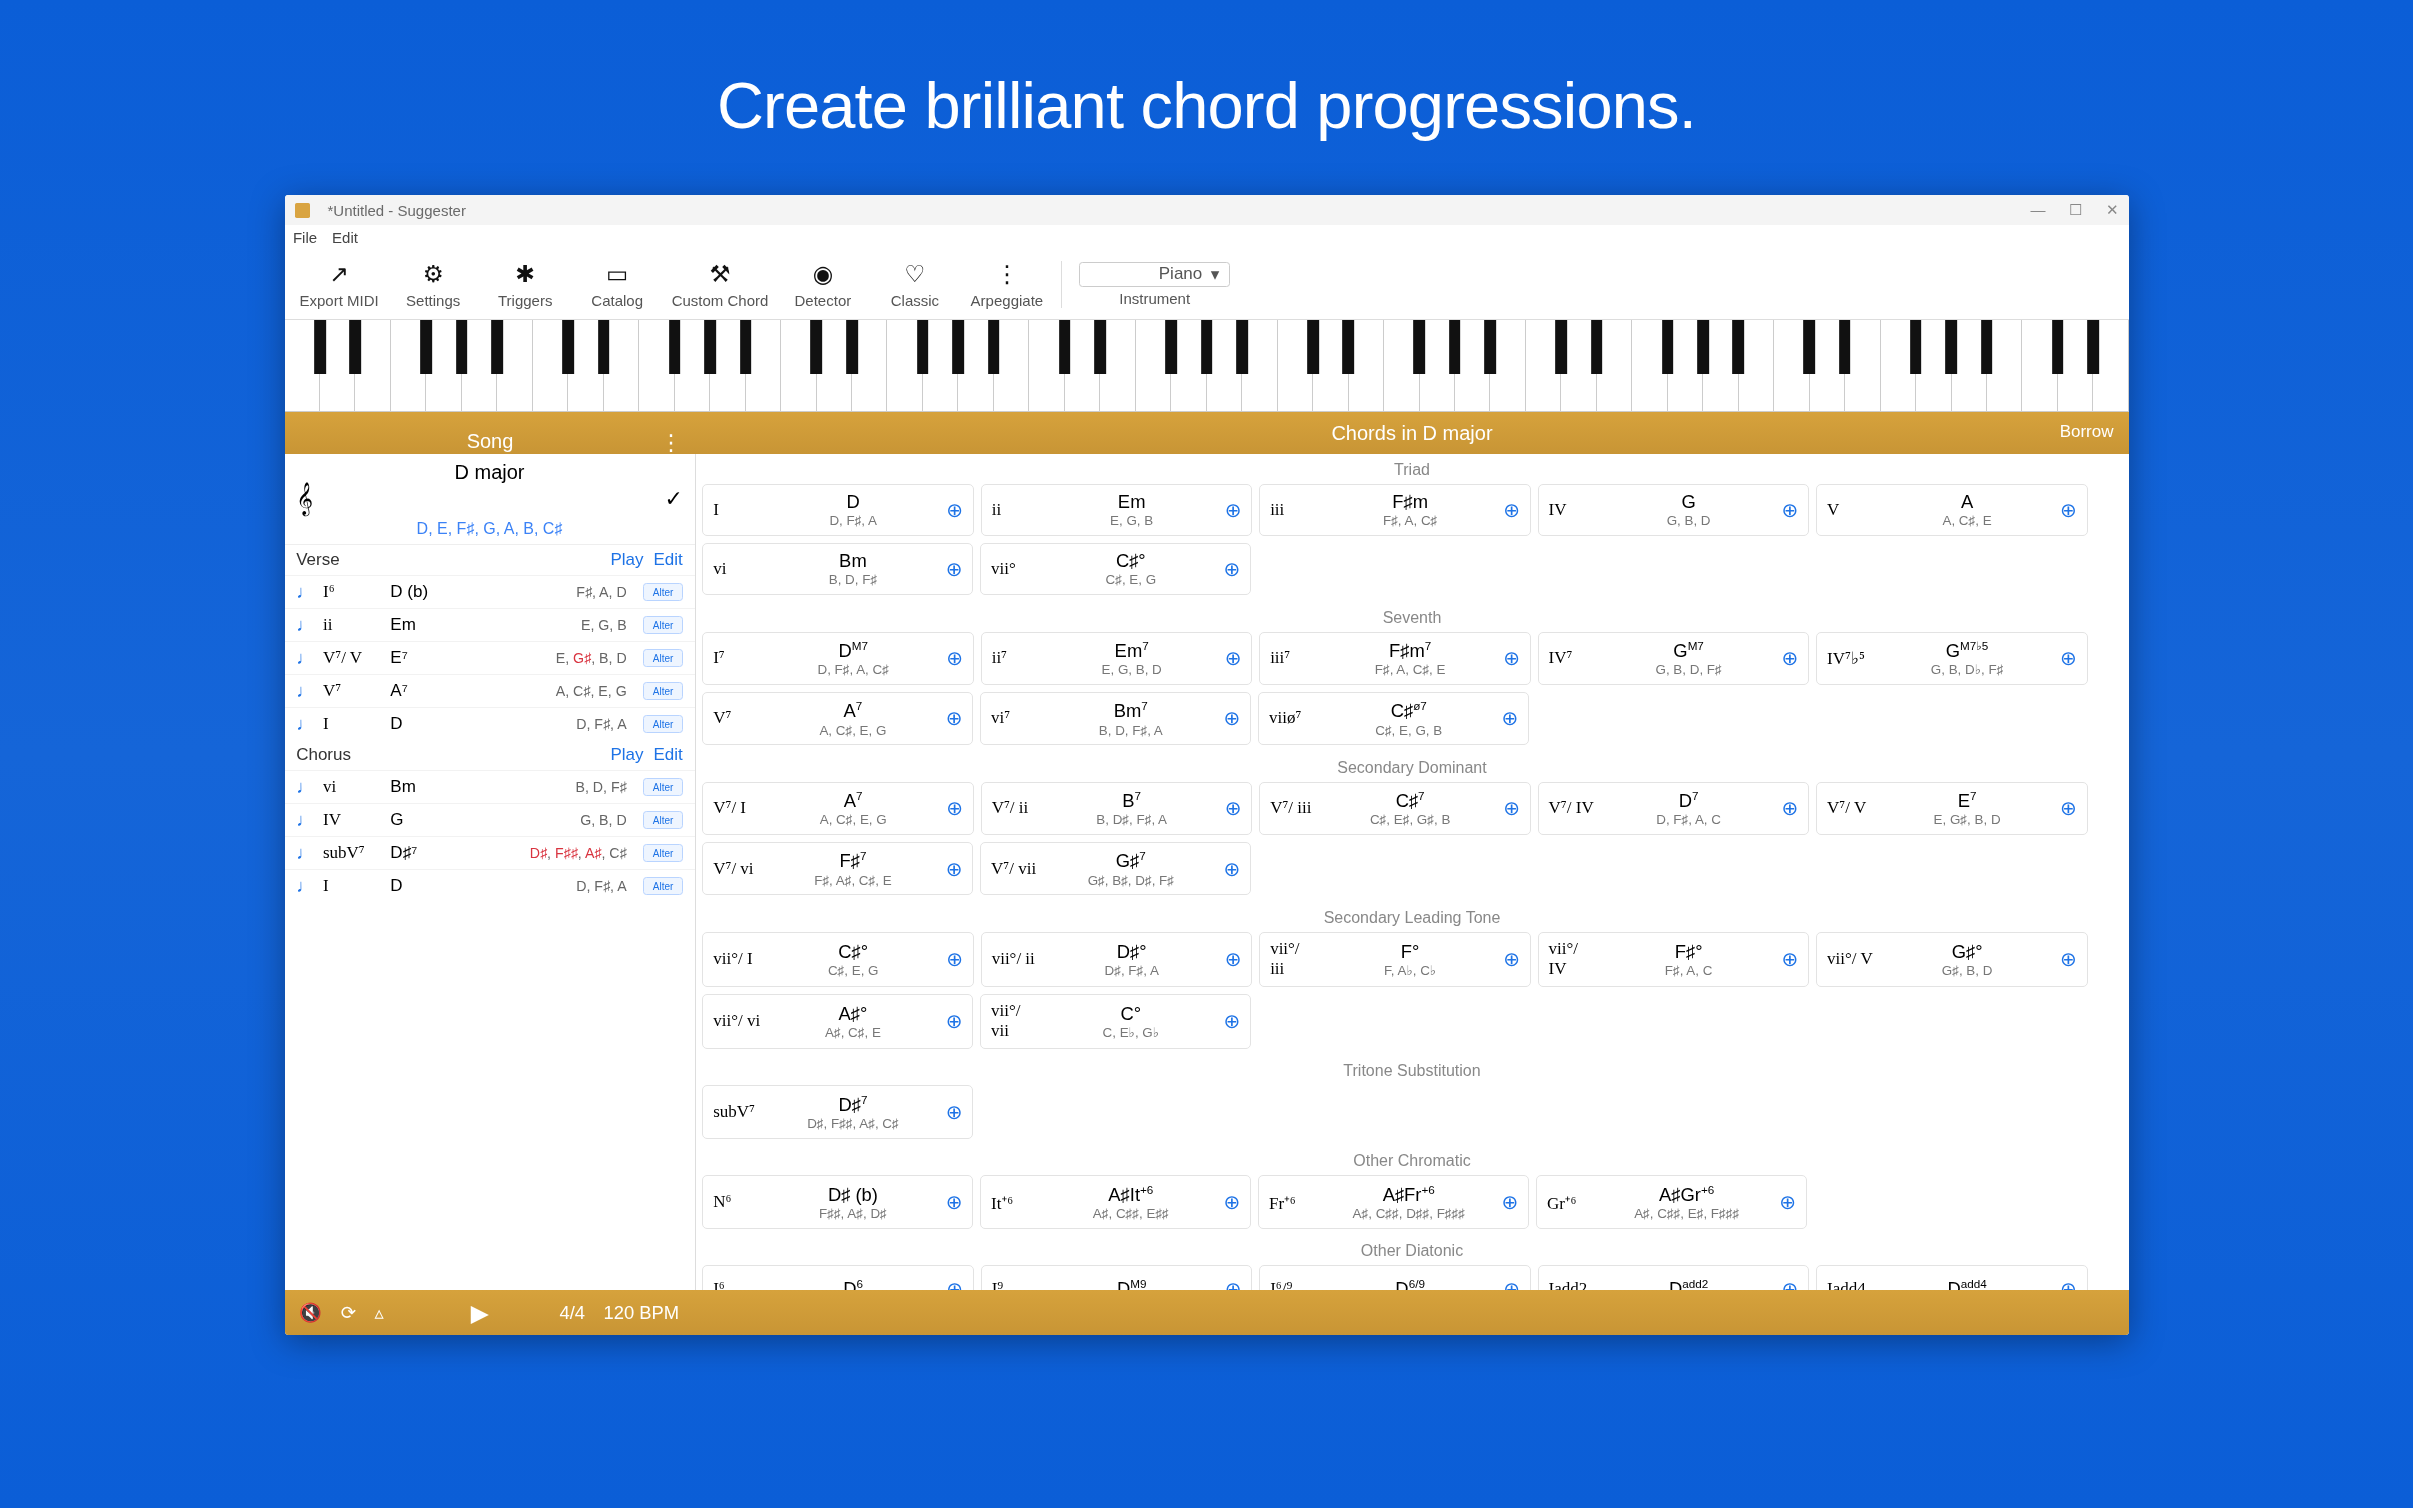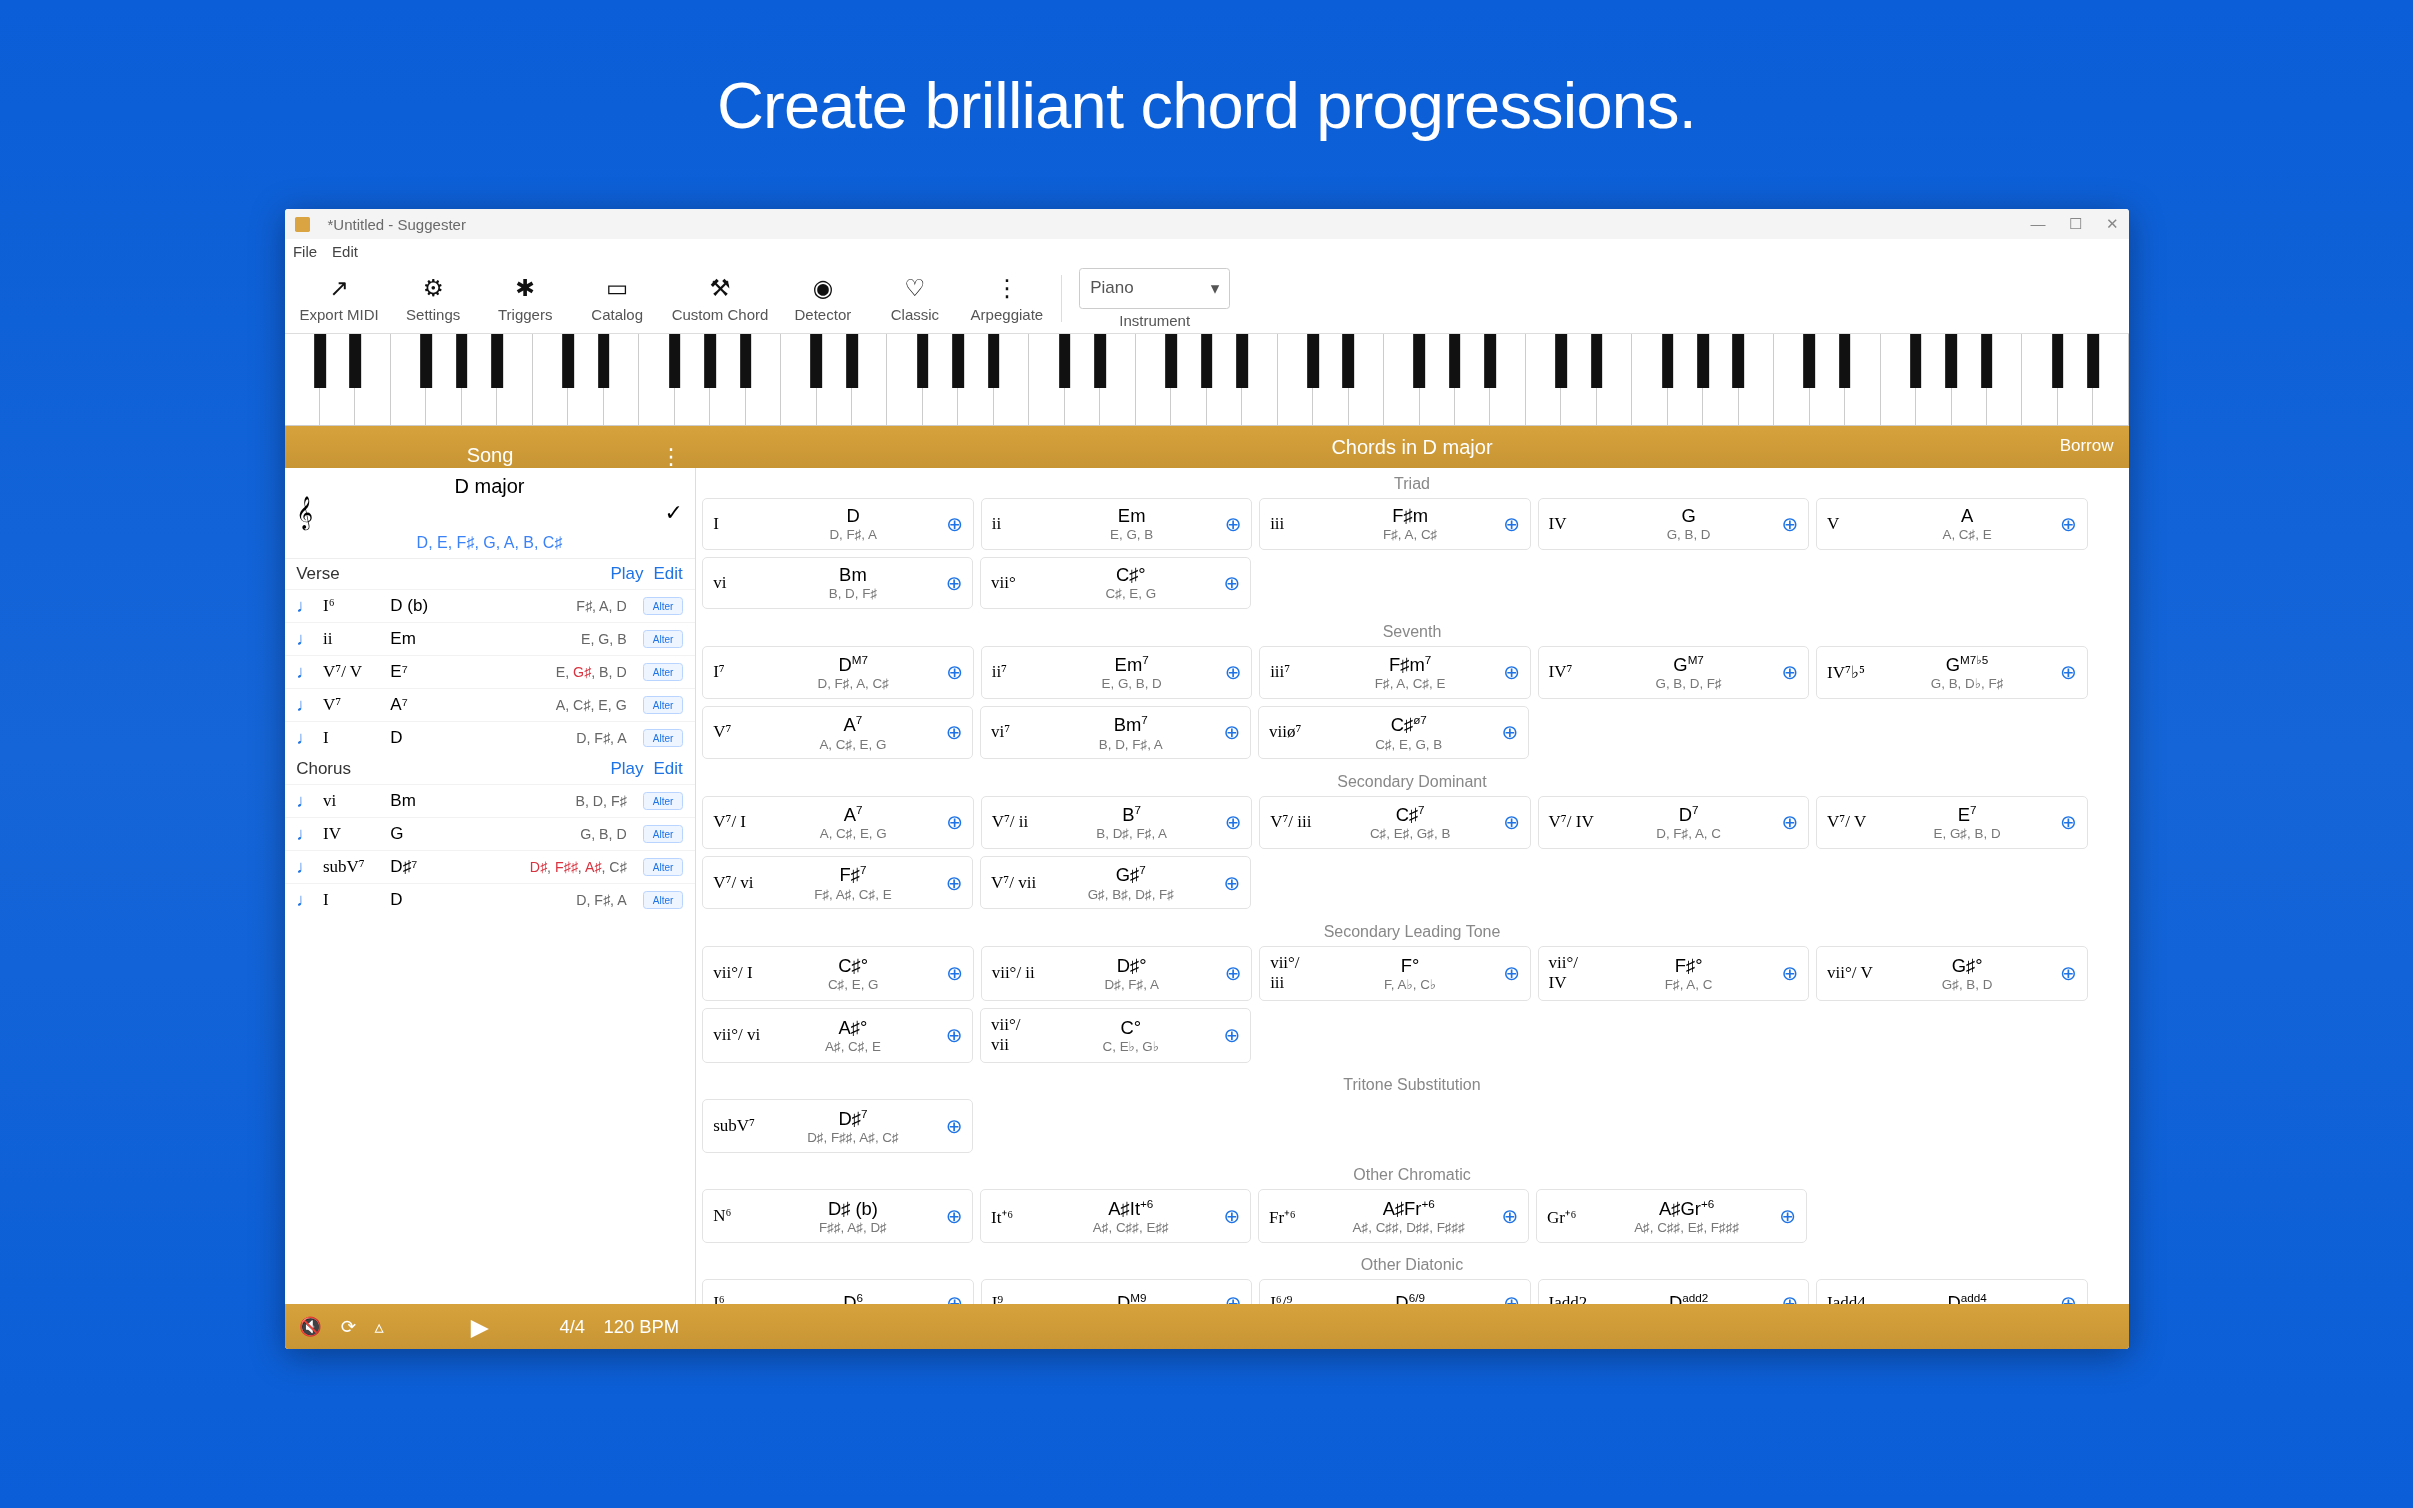--- a/index.html
+++ b/index.html
@@ -4,21 +4,21 @@
 <style>
 * { box-sizing: border-box; margin: 0; padding: 0; }
 body {
   font-family: -apple-system, BlinkMacSystemFont, "Segoe UI", Arial, sans-serif;
   background: linear-gradient(180deg, #0b5ed7 0%, #1565d8 50%, #0b5ed7 100%);
   width: 2413px; height: 1508px;
   display: flex; flex-direction: column; align-items: center;
   padding-top: 34px;
 }
 .hero {
-  color: #fff; font-size: 65px; font-weight: 400; margin: 34px 0 66px;
+  color: #fff; font-size: 65px; font-weight: 400; margin: 34px 0 52px;
   letter-spacing: -0.8px;
 }
 .window {
   width: 1844px; height: 1140px;
   background: #fff;
   border-radius: 3.4px;
   box-shadow: 0 6.7px 34px rgba(0,0,0,.35);
   display: flex; flex-direction: column;
   overflow: hidden;
   font-size: 18.4px;
@@ -30,21 +30,21 @@
 .titlebar .wicon { width:15px;height:15px;background:#d9a441;border-radius:1.7px; }
 .titlebar .wbtns { margin-left:auto; display:flex; gap:23.5px; color:#888; }
 .menubar { height: 25px; padding: 0 8.4px; display:flex; gap:15px; align-items:center; font-size:15px; color:#444; }
 .toolbar {
   height: 70px; display:flex; align-items:center; padding: 0 15px; gap: 17px;
   border-bottom: 0.8px solid #ddd;
 }
 .tbtn { display:flex; flex-direction:column; align-items:center; gap:3.4px; color:#555; font-size:15px; min-width:75px; cursor:pointer; }
 .tbtn .ico { font-size:23.5px; color:#111; }
 .vdiv { width:0.8px; height:47px; background:#ddd; }
-.instr { display:flex; align-items:center; gap:8.4px; border:0.8px solid #ccc; padding:9px 10px; border-radius:3.4px; font-size:17px; width:151px; justify-content:space-between; }
+.instr { display:flex; align-items:center; gap:8.4px; border:0.8px solid #ccc; padding:1px 10px; border-radius:3.4px; font-size:17px; width:151px; justify-content:flex-end; }
 
 .piano { height: 92px; display:flex; position:relative; background:#fff; border-bottom:0.8px solid #ccc; }
 .wkey { flex:1; border-right:0.8px solid #ccc; position:relative; }
 .bkey { position:absolute; top:0; width:11.7px; height:54px; background:#111; z-index:2; transform:translateX(-50%); }
 
 .goldbar { height: 42px; background: linear-gradient(180deg,#d6a23c,#c89535); color:#fff; display:flex; align-items:center; font-size:20px; }
 .goldbar .song { width: 411px; text-align:center; position:relative;margin-top:16px; }
 .goldbar .song .dots { position:absolute; right:13.4px; font-size:22px; }
 .goldbar .chordsin { flex:1; text-align:center; position:relative; }
 .goldbar .borrow { position:absolute; right:15px; font-size:17px; }

